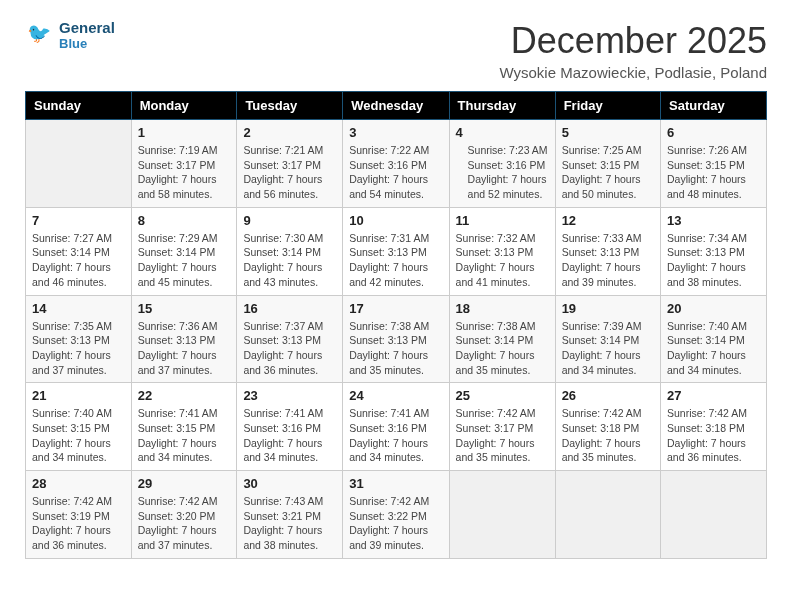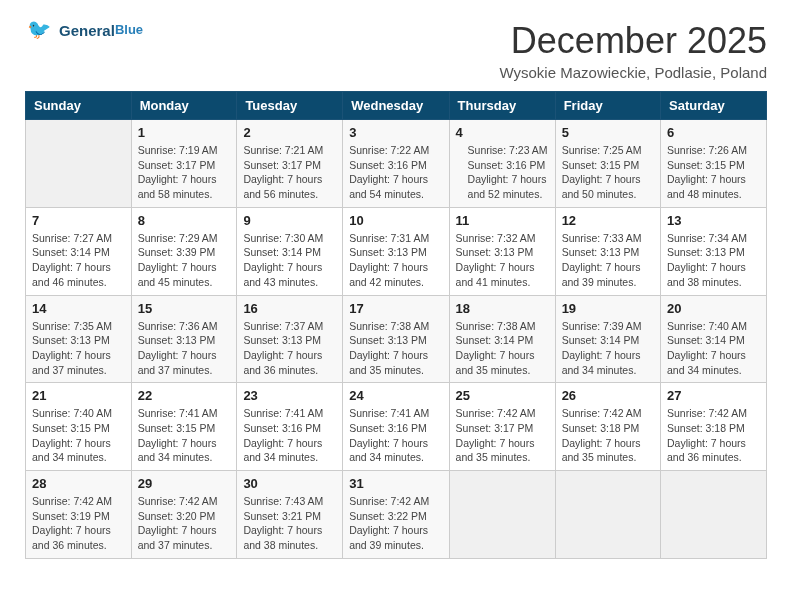--- a/index.html
+++ b/index.html
@@ -41,21 +41,21 @@
       color: #555;
       margin-top: 2px;
       text-align: center;
     }
     .calendar {
       width: 100%;
       border-collapse: collapse;
       margin-top: 10px;
     }
     .calendar th {
-      background: #0c4a6e;
+      background: #000000;
       color: #fff;
       text-align: left;
       padding: 6px 8px;
       font-size: 13px;
       font-weight: bold;
       border: 1px solid #1a5276;
     }
     .calendar td {
       vertical-align: top;
       border: 1px solid #ccc;
@@ -89,21 +89,21 @@
     }
   </style>
 </head>
 <body>
 
 <div class="header-logo">
   <div class="logo">
     <svg class="logo-bird" viewBox="0 0 40 30" xmlns="http://www.w3.org/2000/svg">
       <text x="0" y="22" font-size="28" fill="#2471a3">🐦</text>
     </svg>
-    <div style="display:flex;flex-direction:row;line-height:1.1;margin-left:4px;">
+    <div style="display:flex;flex-direction:column;line-height:1.1;margin-left:4px;">
       <span style="color:#1a5276;font-size:15px;font-weight:bold;">General</span>
       <span style="color:#2980b9;font-size:13px;font-weight:bold;">Blue</span>
     </div>
   </div>
   <div class="title-block">
     <div class="month-year">December 2025</div>
     <div class="location">Wysokie Mazowieckie, Podlasie, Poland</div>
   </div>
 </div>
 
@@ -169,21 +169,21 @@
         <td>
           <span class="day-number">7</span>
           <div class="day-info" style="white-space: pre-line;">Sunrise: 7:27 AM
 Sunset: 3:14 PM
 Daylight: 7 hours
 and 46 minutes.</div>
         </td>
         <td>
           <span class="day-number">8</span>
           <div class="day-info" style="white-space: pre-line;">Sunrise: 7:29 AM
-Sunset: 3:39 PM
+Sunset: 3:14 PM
 Daylight: 7 hours
 and 45 minutes.</div>
         </td>
         <td>
           <span class="day-number">9</span>
           <div class="day-info" style="white-space: pre-line;">Sunrise: 7:30 AM
 Sunset: 3:14 PM
 Daylight: 7 hours
 and 43 minutes.</div>
         </td>

